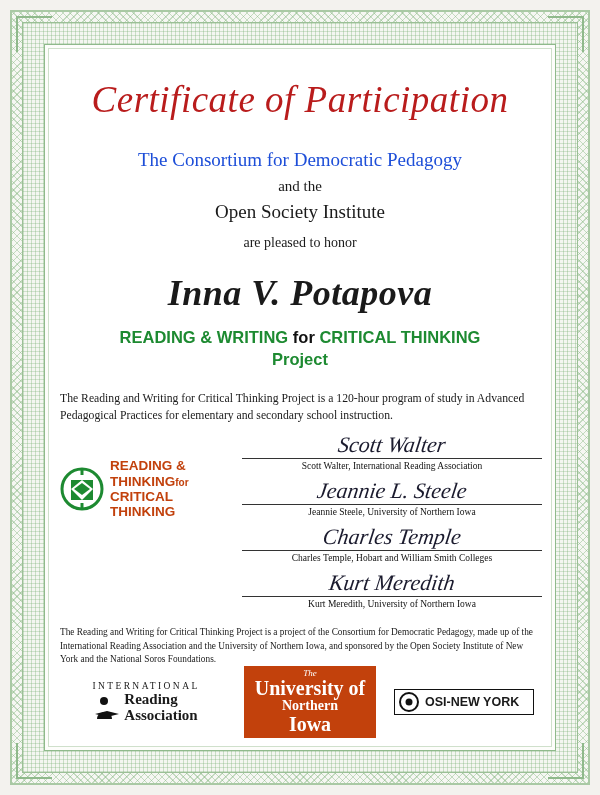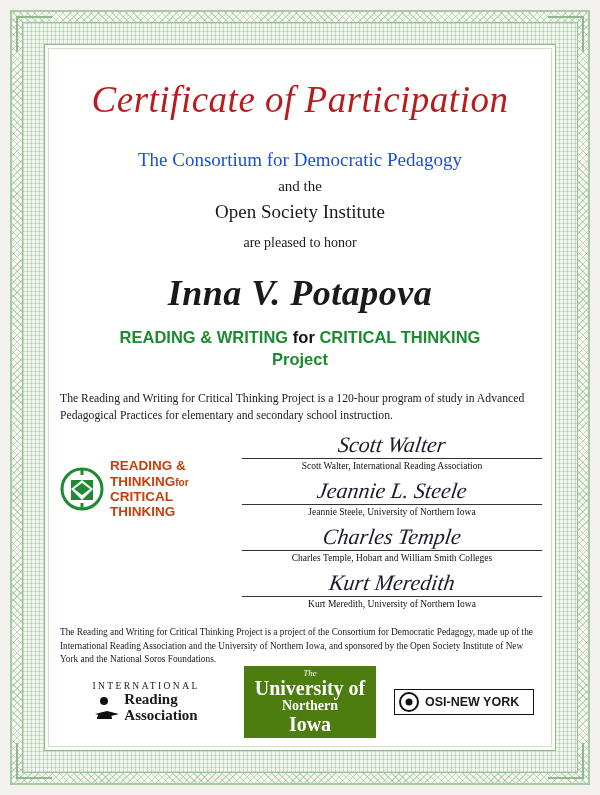--- a/index.html
+++ b/index.html
@@ -243,21 +243,21 @@
     font-family: "Liberation Serif", serif;
     font-weight: bold;
     font-size: 15px;
     line-height: 1.02;
     text-align: left;
     margin-left: 4px;
   }
 
   .uni-logo {
     width: 120px;
-    background: #4d7c0f;
+    background: #c2410c;
     color: #fff;
     padding: 3px 6px;
     text-align: center;
     font-family: "Liberation Serif", serif;
     line-height: 1.05;
   }
   .uni-logo .u1 { font-size: 9px; font-style: italic; }
   .uni-logo .u2 { font-size: 14px; font-weight: bold; }
   .uni-logo .u3 { font-size: 20px; font-weight: bold; }
 

